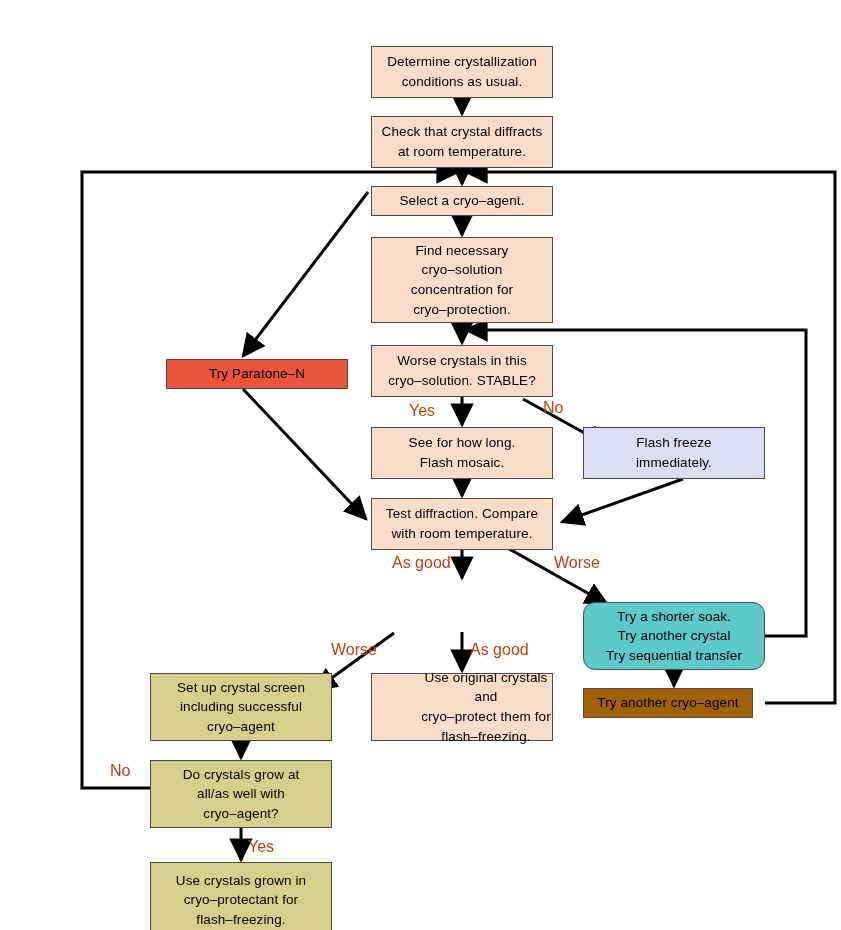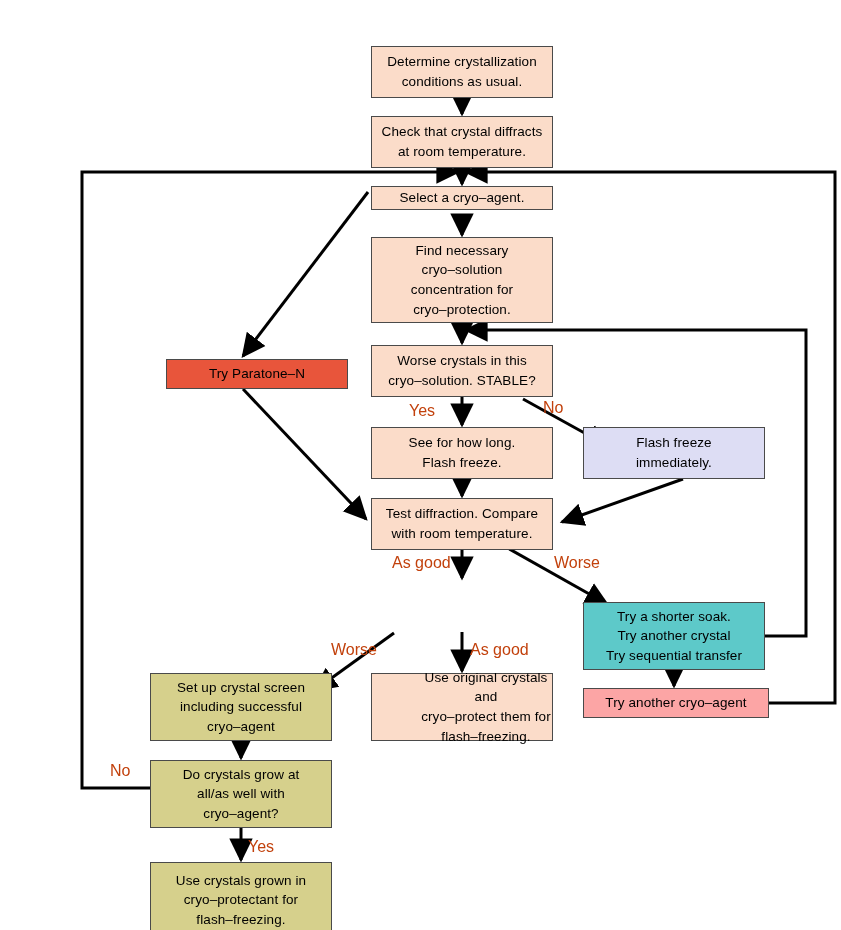--- a/index.html
+++ b/index.html
@@ -100,55 +100,55 @@
       <path d="M150,788 L82,788 L82,172 L458,172" marker-end="url(#ah)"></path>
     </g>
   </svg>
 
   <div class="node" style="left:371px;top:46px;width:182px;height:52px;background:#FBDCC9;">Determine crystallization
 conditions as usual.</div>
 
   <div class="node" style="left:371px;top:116px;width:182px;height:52px;background:#FBDCC9;">Check that crystal diffracts
 at room temperature.</div>
 
-  <div class="node" style="left:371px;top:186px;width:182px;height:24px;background:#FBDCC9;">Select a cryo–agent.</div>
+  <div class="node" style="left:371px;top:186px;width:182px;height:30px;background:#FBDCC9;">Select a cryo–agent.</div>
 
   <div class="node" style="left:371px;top:237px;width:182px;height:86px;background:#FBDCC9;">Find necessary
 cryo–solution
 concentration for
 cryo–protection.</div>
 
   <div class="node" style="left:166px;top:359px;width:182px;height:30px;background:#E8553B;">Try Paratone–N</div>
 
   <div class="node" style="left:371px;top:345px;width:182px;height:52px;background:#FBDCC9;">Worse crystals in this
 cryo–solution. STABLE?</div>
 
   <div class="node" style="left:583px;top:427px;width:182px;height:52px;background:#DDDDF4;">Flash freeze
 immediately.</div>
 
   <div class="node" style="left:371px;top:427px;width:182px;height:52px;background:#FBDCC9;">See for how long.
-Flash freeze.</div>
+Flash mosaic.</div>
 
   <div class="node" style="left:371px;top:498px;width:182px;height:52px;background:#FBDCC9;">Test diffraction. Compare
 with room temperature.</div>
 
 
-  <div class="node" style="left:583px;top:602px;width:182px;height:68px;background:#5DC9C9;">Try a shorter soak.
+  <div class="node" style="left:583px;top:602px;width:182px;height:68px;background:#5DC9C9;border-radius:12px;">Try a shorter soak.
 Try another crystal
 Try sequential transfer</div>
 
   <div class="node" style="left:150px;top:673px;width:182px;height:68px;background:#D6D08C;">Set up crystal screen
 including successful
 cryo–agent</div>
 
   <div class="node" style="left:371px;top:673px;width:182px;height:68px;background:#FBDCC9;padding-left:48px;">Use original crystals and
 cryo–protect them for
 flash–freezing.</div>
 
-  <div class="node" style="left:583px;top:688px;width:186px;height:30px;background:#fca5a5;">Try another cryo–agent</div>
+  <div class="node" style="left:583px;top:688px;width:170px;height:30px;background:#a16207;">Try another cryo–agent</div>
 
   <div class="node" style="left:150px;top:760px;width:182px;height:68px;background:#D6D08C;">Do crystals grow at
 all/as well with
 cryo–agent?</div>
 
   <div class="node" style="left:150px;top:862px;width:182px;height:76px;background:#D6D08C;">Use crystals grown in
 cryo–protectant for
 flash–freezing.</div>
 
   <div class="edge-label" style="left:409px;top:402px;">Yes</div>

